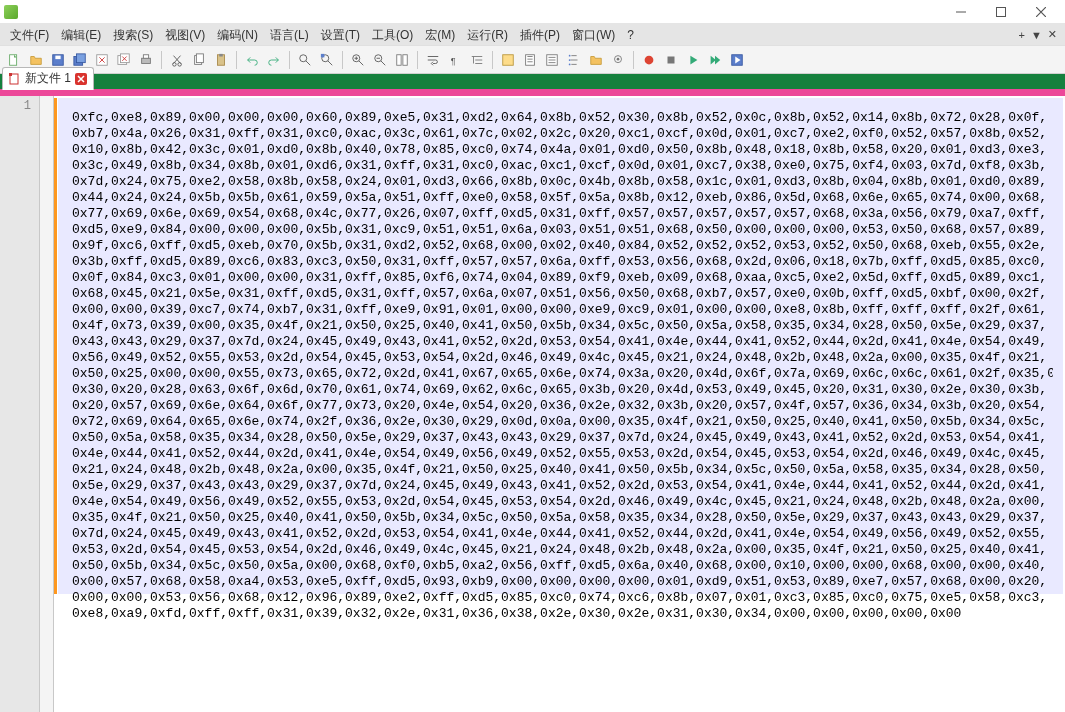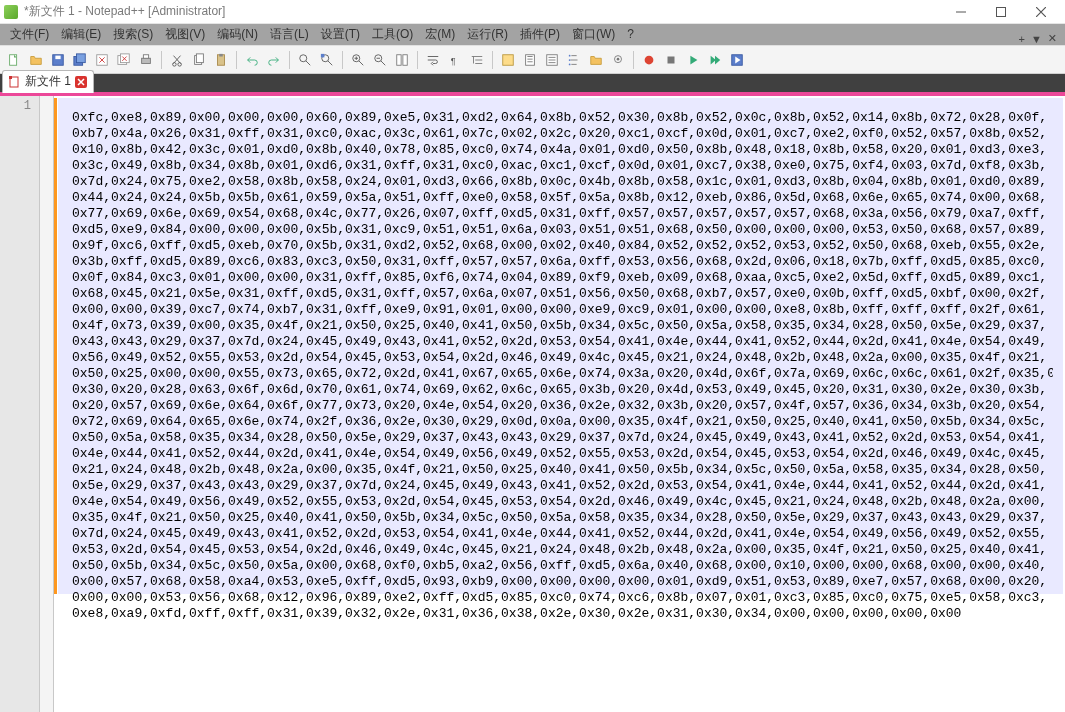--- a/index.html
+++ b/index.html
@@ -36,23 +36,23 @@
     width: 40px; height: 24px;
     display: flex; align-items: center; justify-content: center;
     color: #555;
   }
   .win-ctrl svg { width: 10px; height: 10px; }
   .win-ctrl.close svg { width: 10px; height: 10px; }
 
   
   .menubar {
     height: 22px;
-    background: #a3a3a3;
-    display: flex;
-    align-items: flex-end;
+    background: #e5e5e5;
+    display: flex;
+    align-items: center;
     padding: 0 4px;
     border-bottom: 1px solid #e0e0e0;
     font-size: 12px;
     color: #333;
   }
   .menubar .menu-item {
     padding: 0 6px;
     line-height: 22px;
     white-space: nowrap;
   }
@@ -84,25 +84,25 @@
   .tb-sep {
     width: 1px; height: 18px;
     background: #c8c8c8;
     margin: 0 3px;
   }
   .tb-btn svg { width: 14px; height: 14px; }
 
   
   .tabstrip {
     height: 22px;
-    background: #404040;
+    background: #15803d;
     display: flex;
     align-items: flex-end;
     padding-left: 2px;
-    border-bottom: 4px solid #ec4899;
+    border-bottom: 7px solid #ec4899;
   }
   .doc-tab {
     display: flex;
     align-items: center;
     gap: 4px;
     background: #fff;
     border: 1px solid #b8b8b8;
     border-bottom: 1px solid #fff;
     border-top-left-radius: 3px;
     border-top-right-radius: 3px;
@@ -189,21 +189,20 @@
     line-height: inherit;
     white-space: pre;
     overflow: hidden;
   }
 </style>
 </head>
 <body>
 
 <div class="titlebar">
   <div class="app-icon"></div>
-  <div class="title-text">*新文件 1 - Notepad++ [Administrator]</div>
   <div class="spacer"></div>
   <div class="win-ctrl">
     <svg viewBox="0 0 10 10">
         <path d="M0 5h10" stroke="#555" stroke-width="1"></path>
       </svg>
   </div>
   <div class="win-ctrl">
     <svg viewBox="0 0 10 10">
         <rect x="0.5" y="0.5" width="9" height="9" fill="none" stroke="#555" stroke-width="1"></rect>
       </svg>

